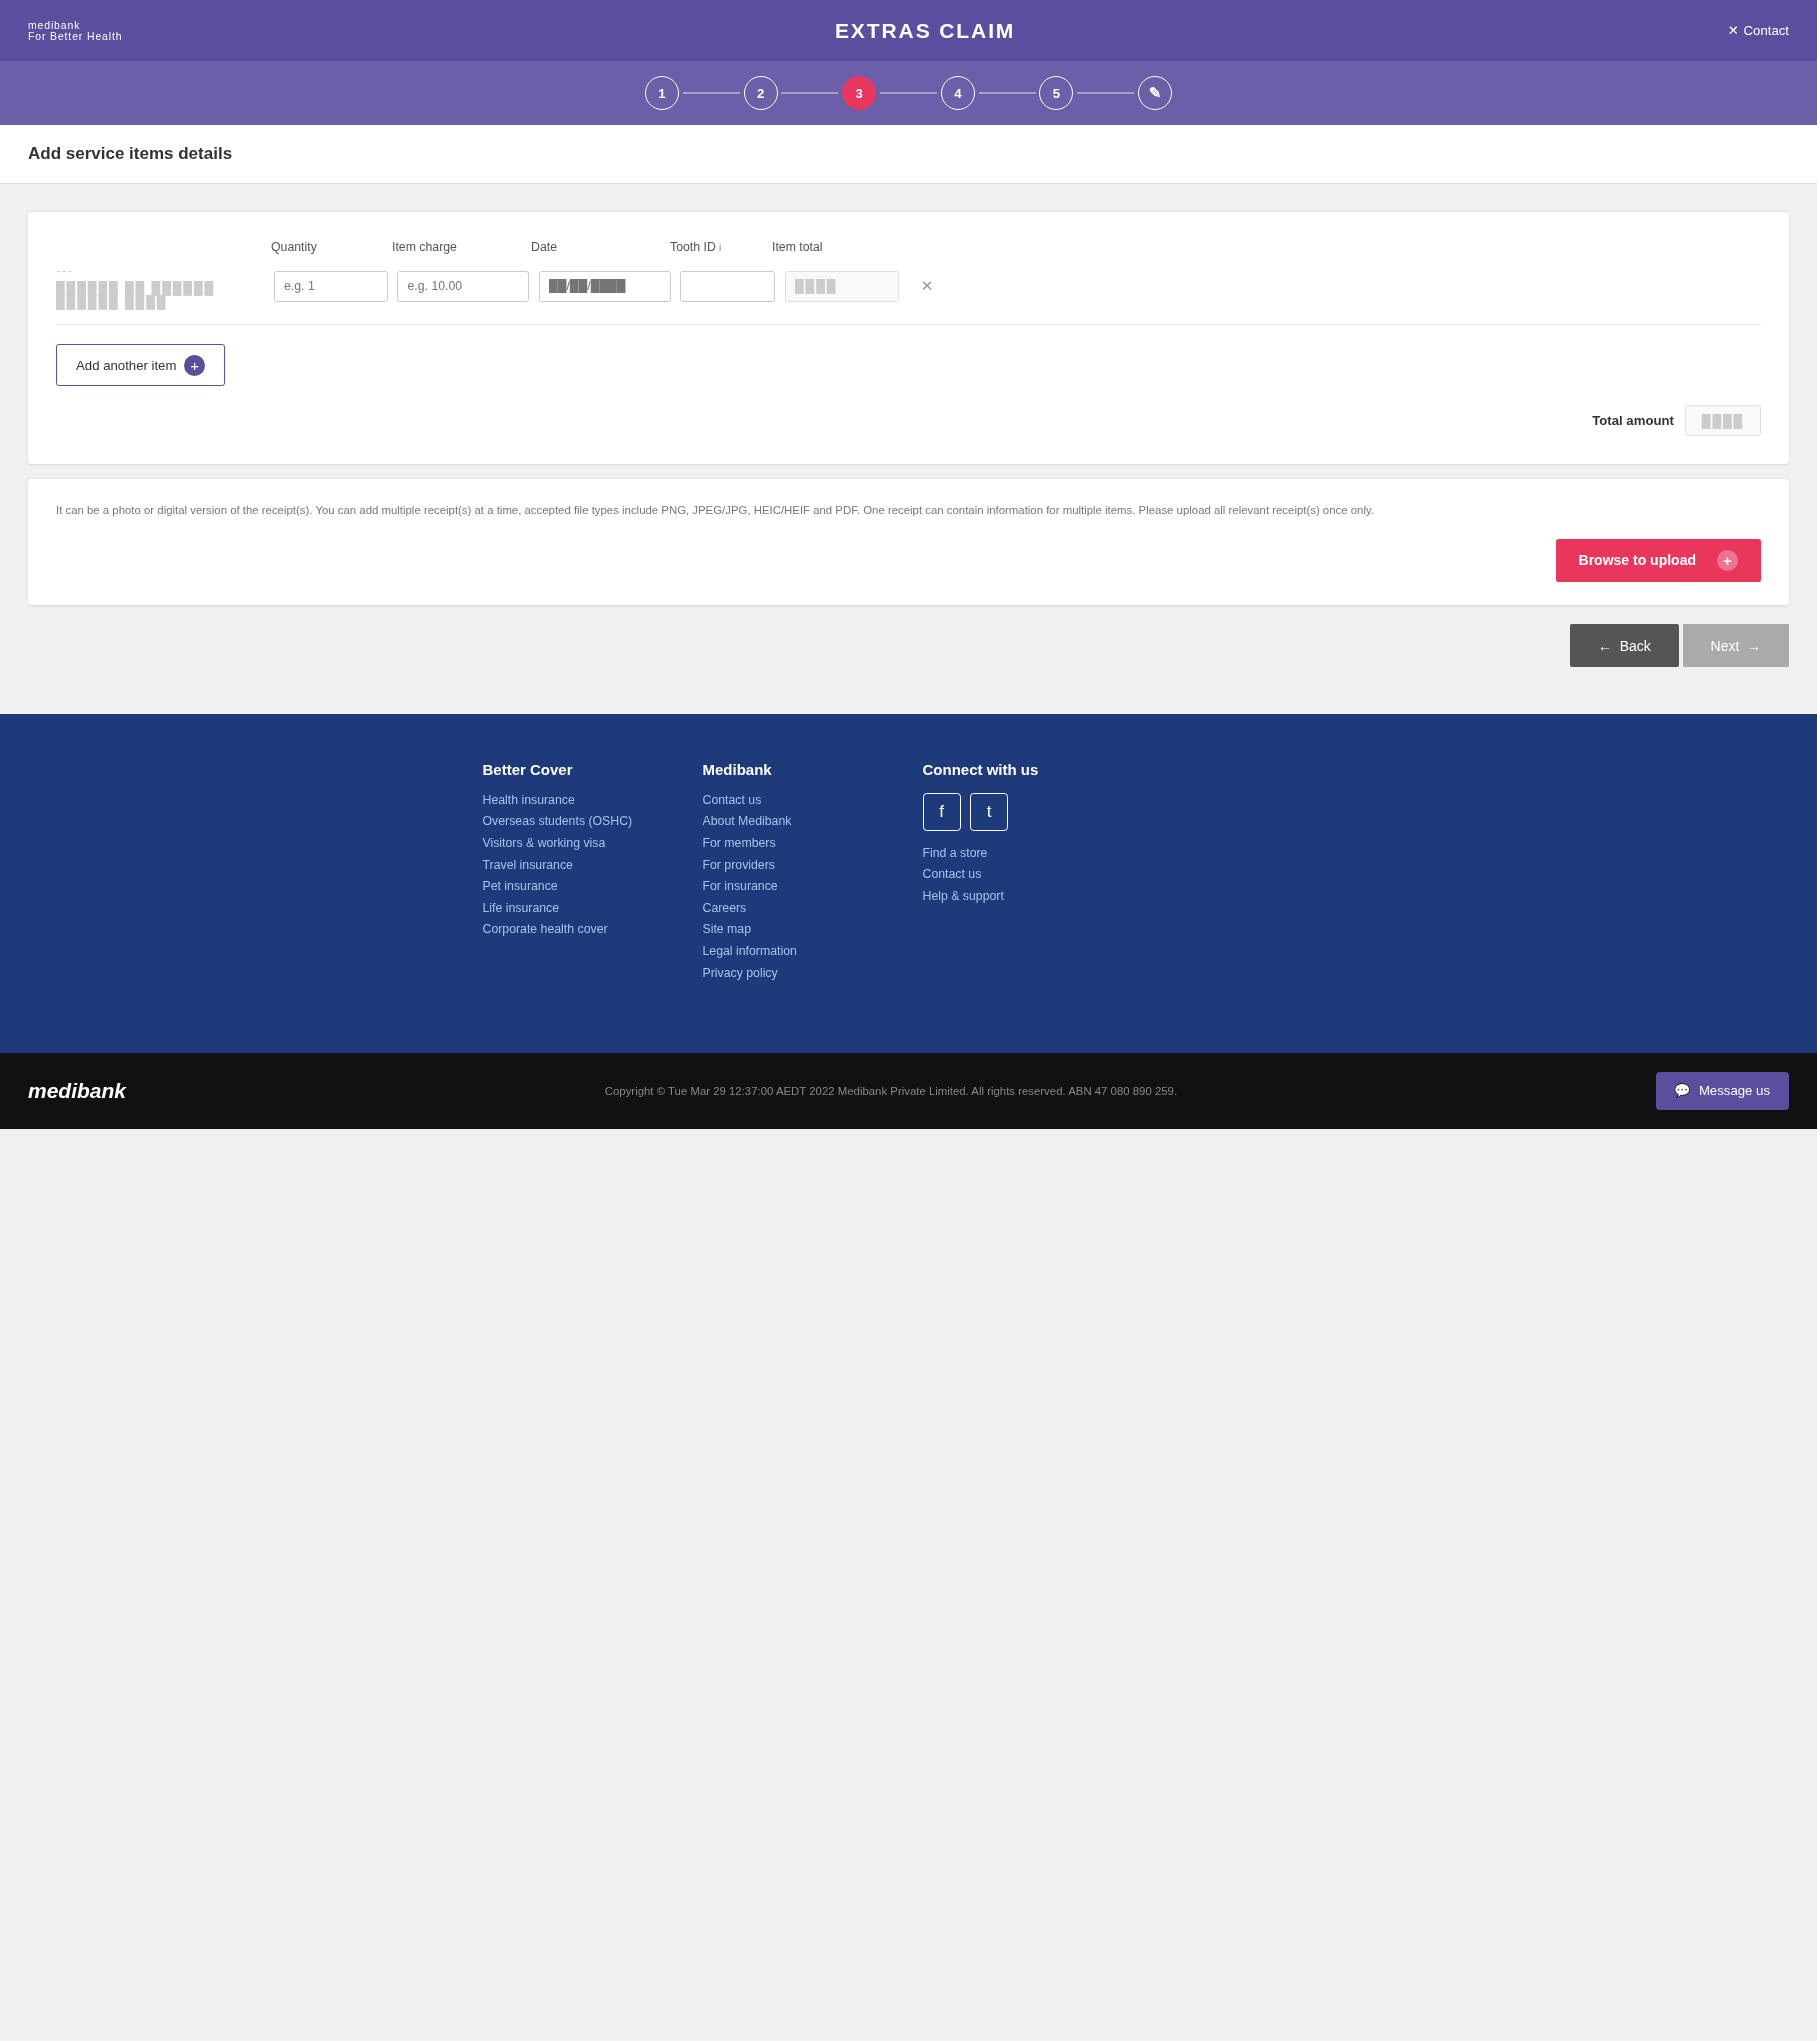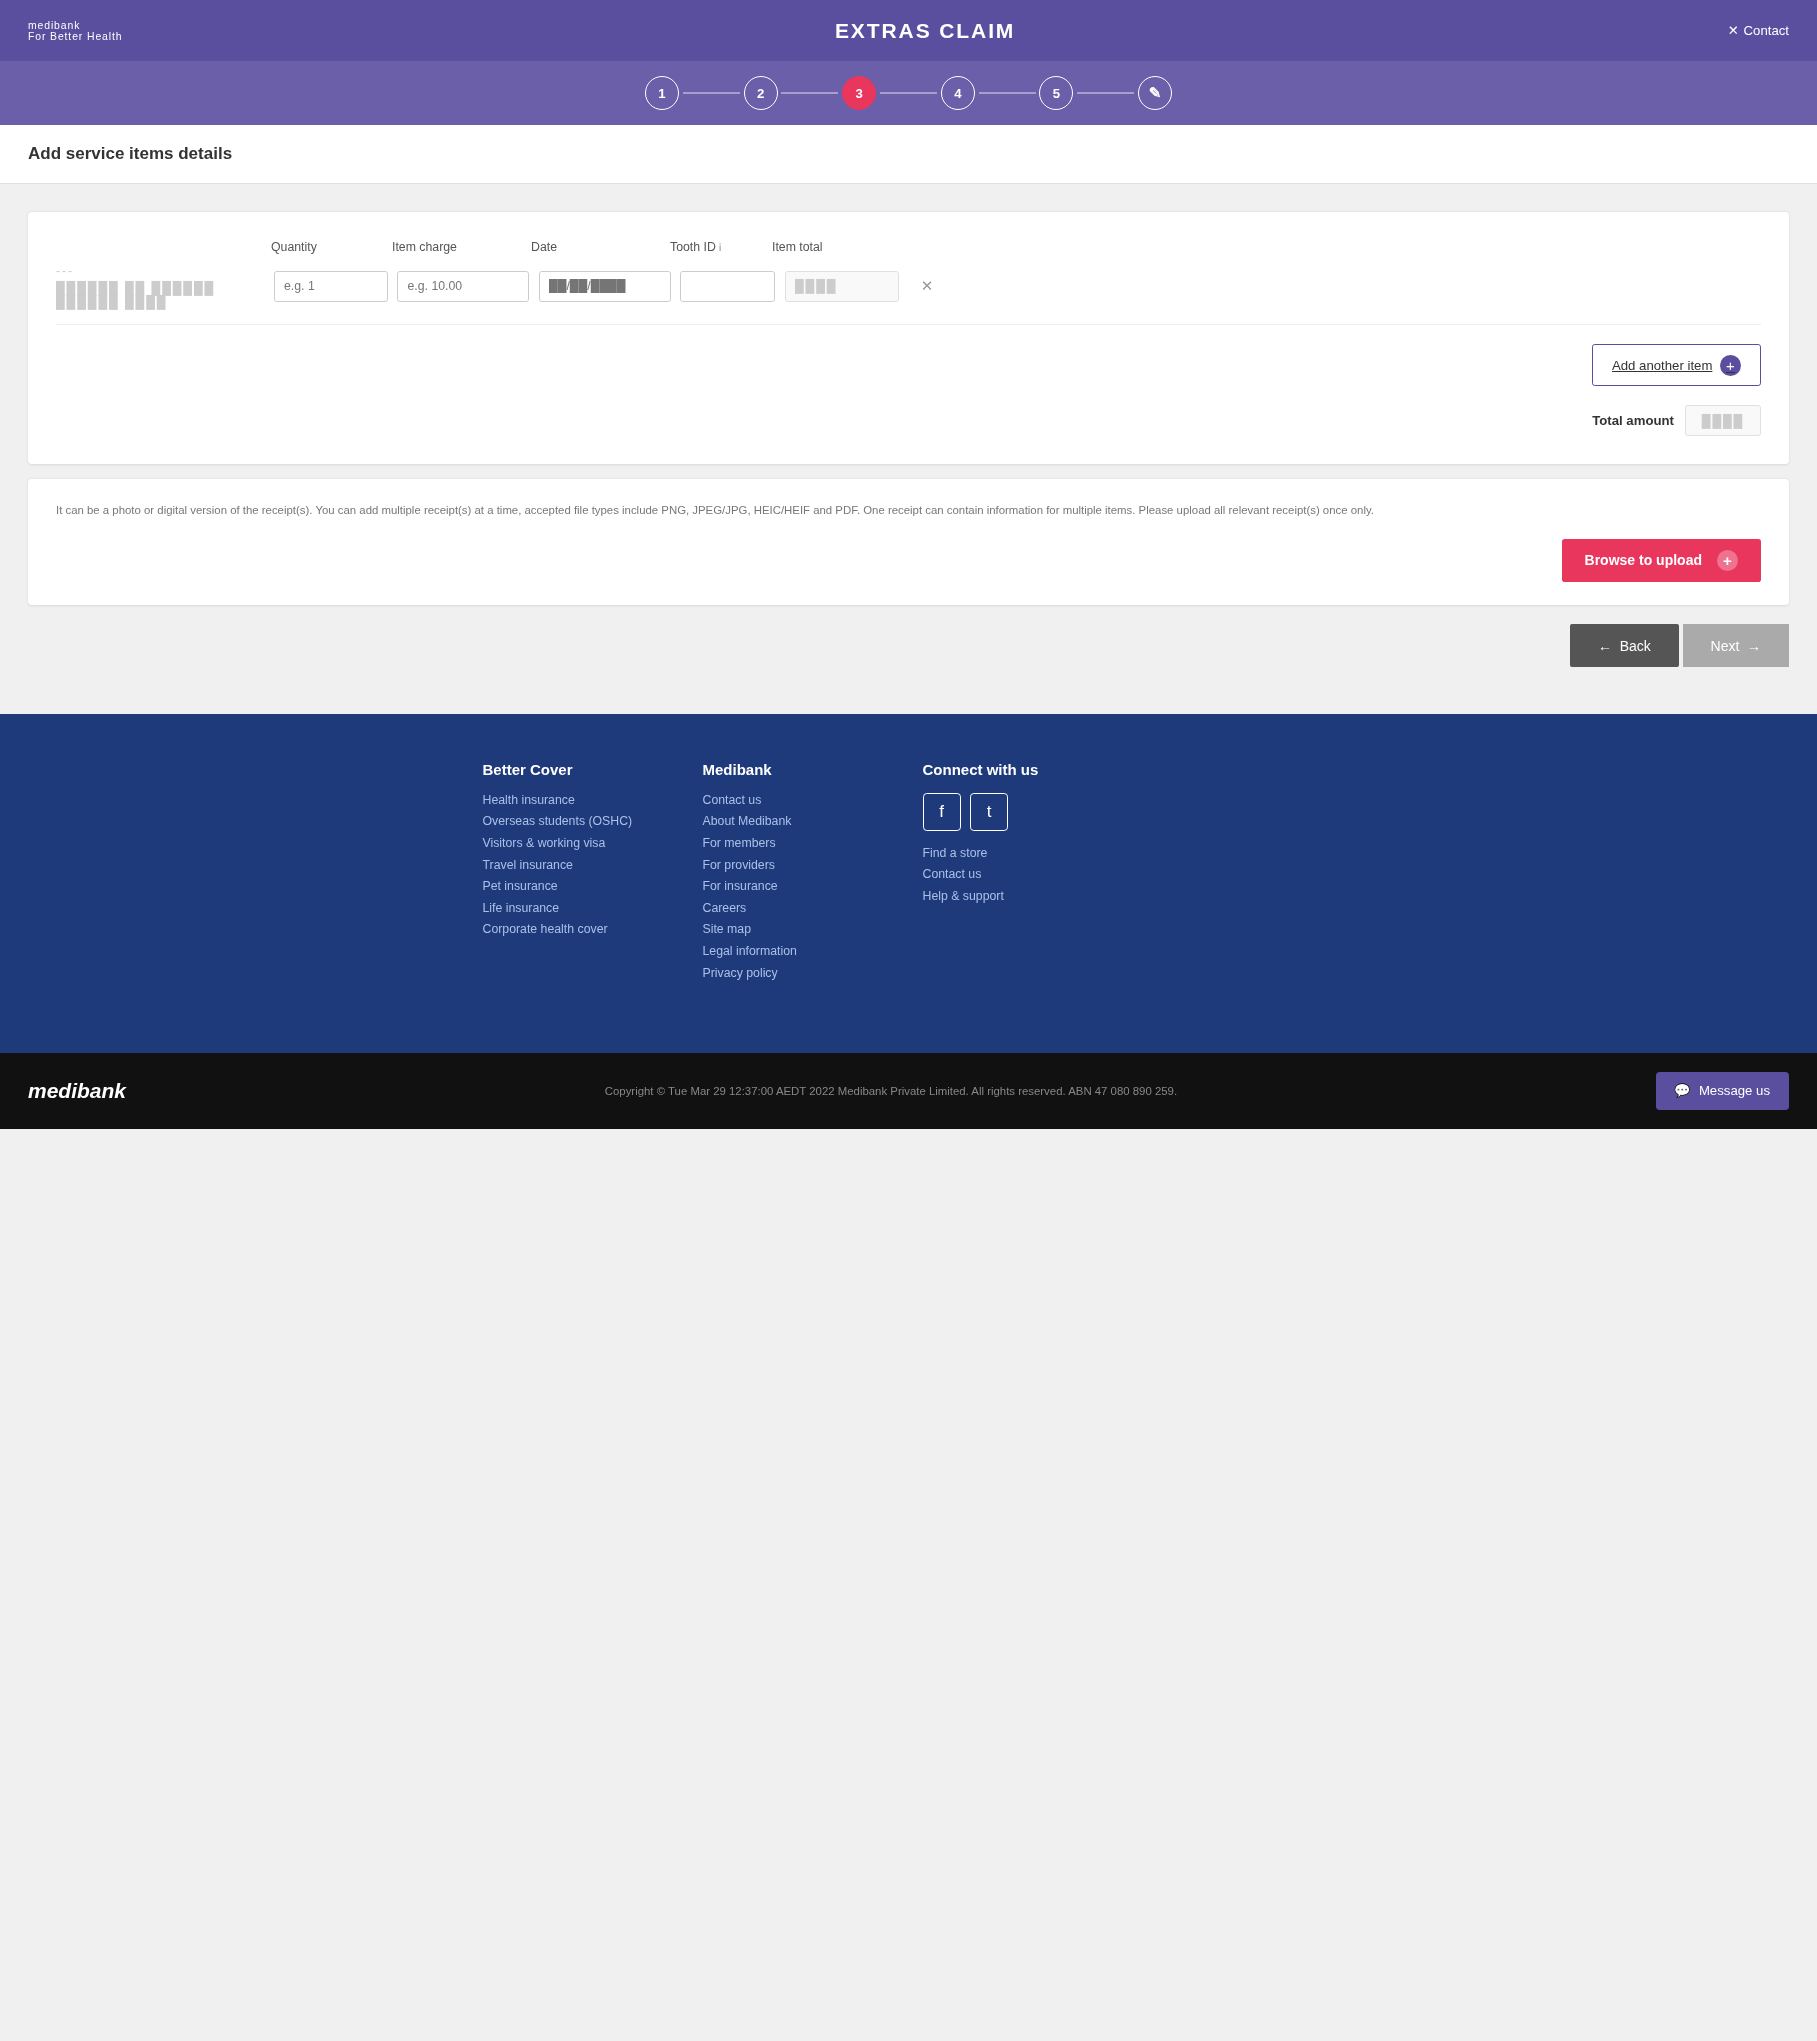--- a/index.html
+++ b/index.html
@@ -168,23 +168,21 @@
       cursor: pointer;
       color: #999;
       font-size: 15px;
       text-align: center;
     }
 
     .divider { border: none; border-top: 0.9px solid #eee; margin: 9.5px 0 19px; }
 
     .add-item-row {
       display: flex;
-      justify-content: flex-end;
       margin-bottom: 19px;
-      text-decoration: underline;
     }
     .add-item-btn {
       border: 1.9px solid #5a4e9e;
       background: white;
       color: #333;
       padding: 9.5px 19px;
       border-radius: 2.8px;
       cursor: pointer;
       display: flex;
       align-items: center;
@@ -251,21 +249,21 @@
     }
     .upload-btn {
       background: #e8365d;
       color: white;
       border: none;
       padding: 11.4px 23px;
       border-radius: 2.8px;
       cursor: pointer;
       display: flex;
       align-items: center;
-      gap: 15px;
+      gap: 21px;
       font-size: 14px;
       font-weight: bold;
     }
     .upload-btn .plus-circle-white {
       width: 21px;
       height: 21px;
       background: rgba(255,255,255,0.3);
       border-radius: 50%;
       display: flex;
       align-items: center;

